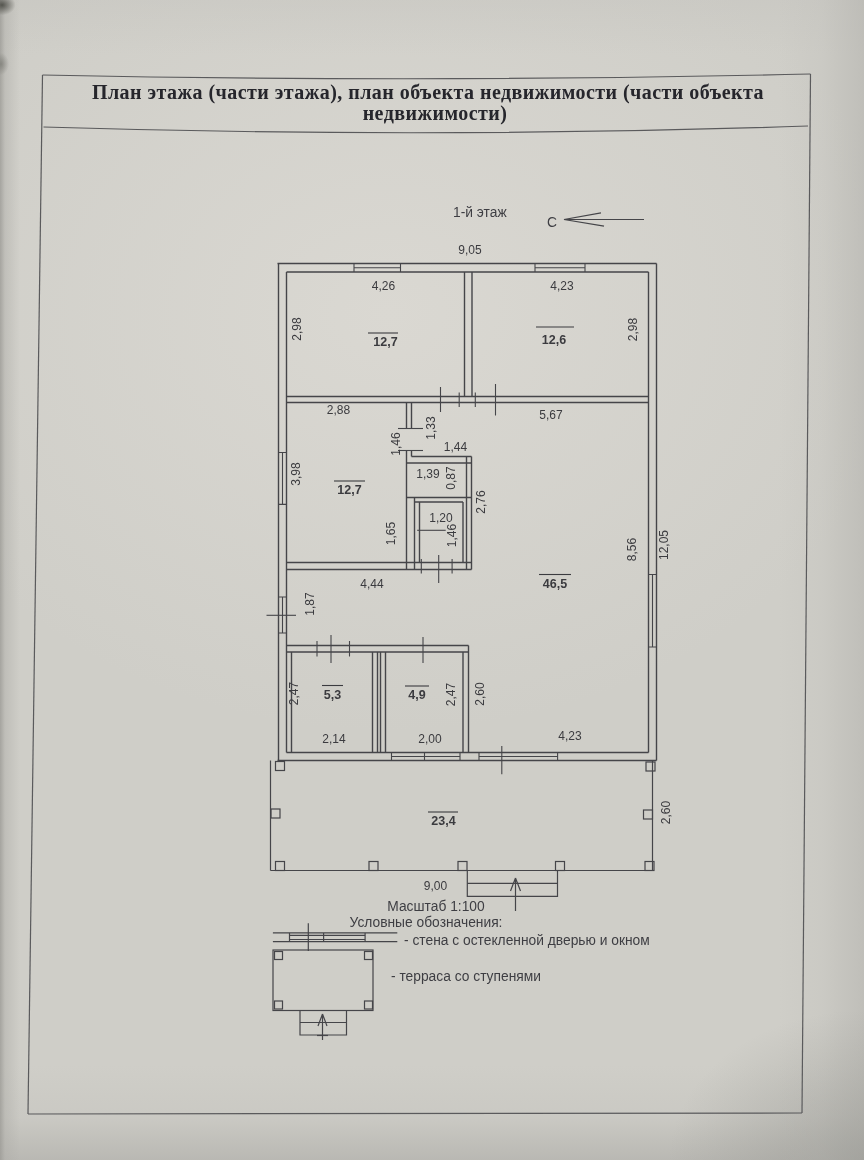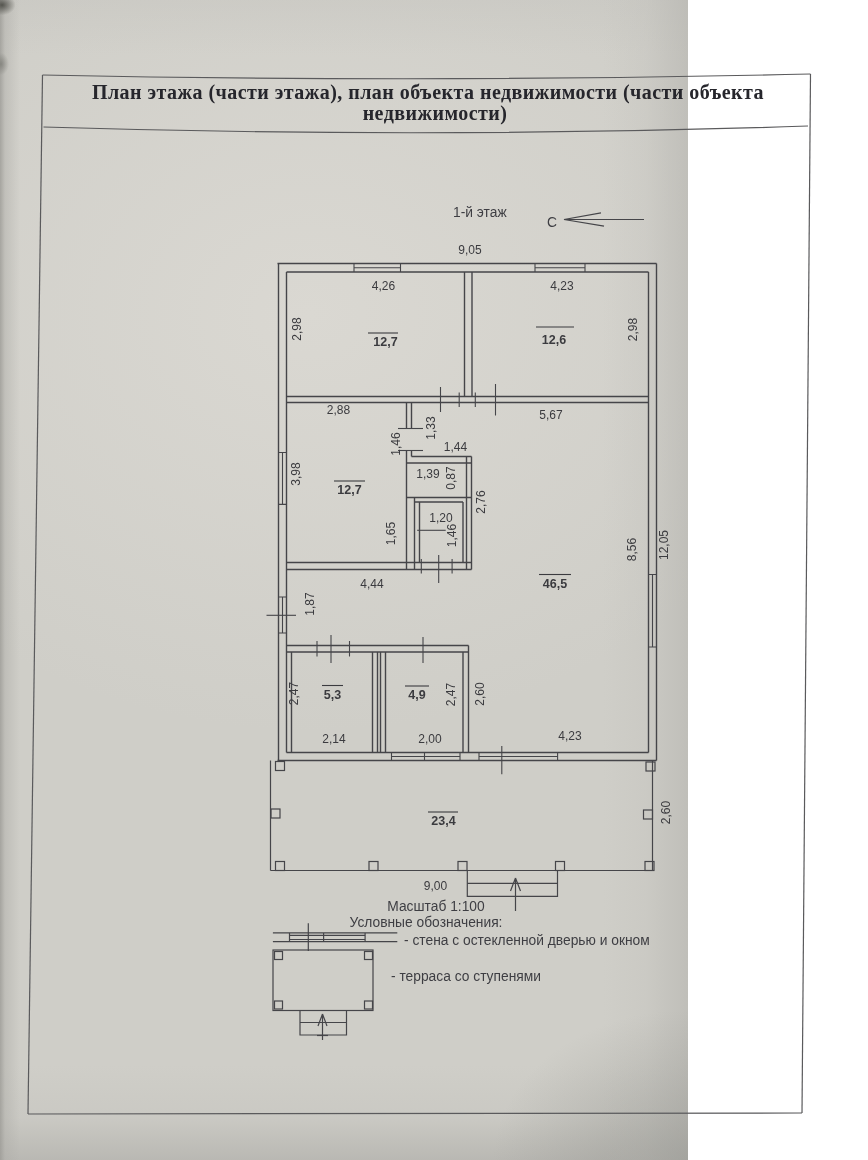--- a/index.html
+++ b/index.html
@@ -1,17 +1,17 @@
 <!DOCTYPE html>
 <html><head>
 <meta charset="utf-8">
 <style>
 html,body{margin:0;padding:0;}
 body{width:868px;height:1160px;overflow:hidden;font-family:"Liberation Sans",sans-serif;}
-#page{position:relative;width:688px;height:1160px;
+#page{position:relative;width:864px;height:1160px;
 background:
  radial-gradient(16px 12px at 2px 5px, #55554f 0%, rgba(85,85,79,0) 85%),
  radial-gradient(10px 14px at 1px 64px, rgba(120,120,114,0.7) 0%, rgba(120,120,114,0) 80%),
  linear-gradient(90deg, rgba(158,157,152,0.85) 0px, rgba(175,174,169,0.5) 5px, rgba(203,202,196,0) 20px),
  radial-gradient(260px 200px at 100% 100%, rgba(148,148,143,0.55) 0%, rgba(148,148,143,0) 75%),
  linear-gradient(270deg, rgba(181,180,175,0.6) 0px, rgba(193,192,187,0.3) 42px, rgba(207,206,200,0) 85px),
  linear-gradient(0deg, rgba(176,175,170,0.7) 0px, rgba(190,189,184,0.3) 42px, rgba(208,207,201,0) 95px),
  linear-gradient(180deg, rgba(196,195,190,0.4) 0px, rgba(210,209,203,0) 55px),
  radial-gradient(700px 560px at 45% 27%, #dad8d2 0%, rgba(218,216,210,0) 75%),
  #cfcec8;}

